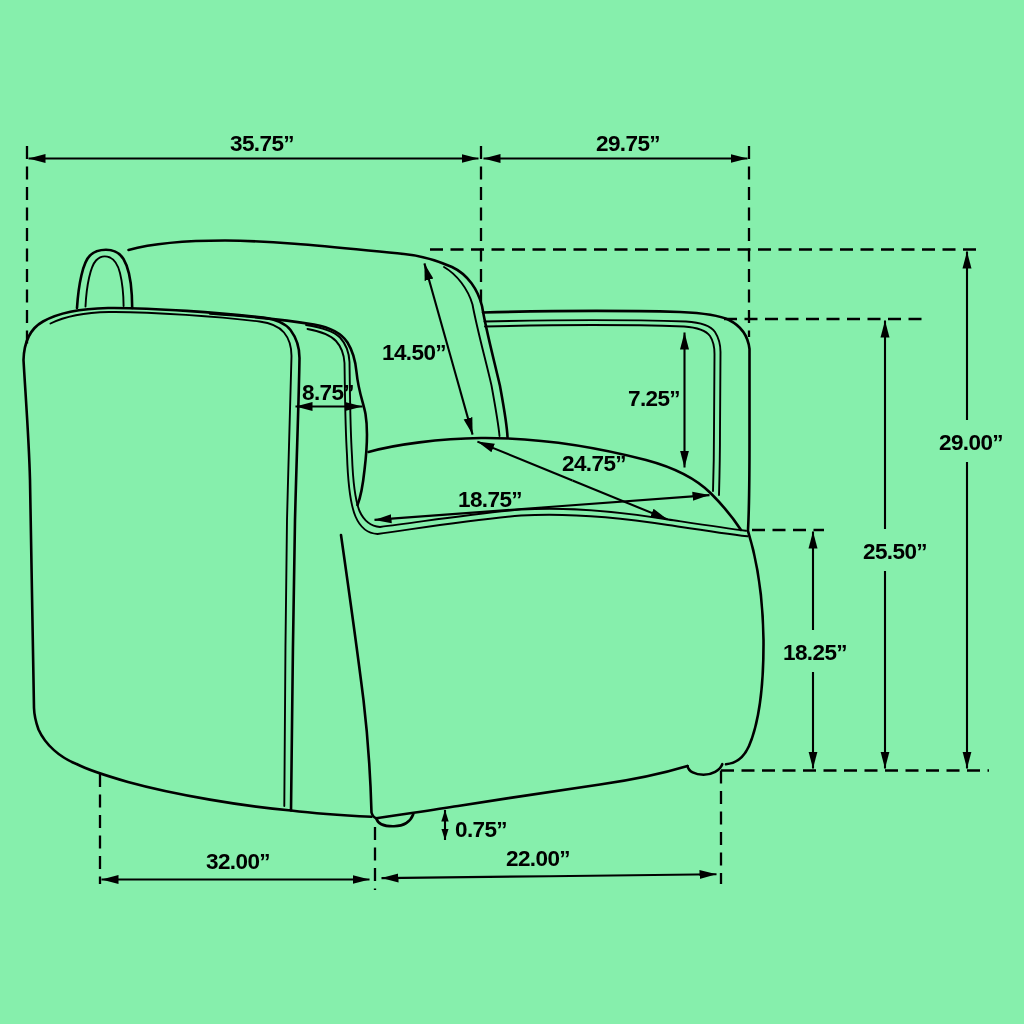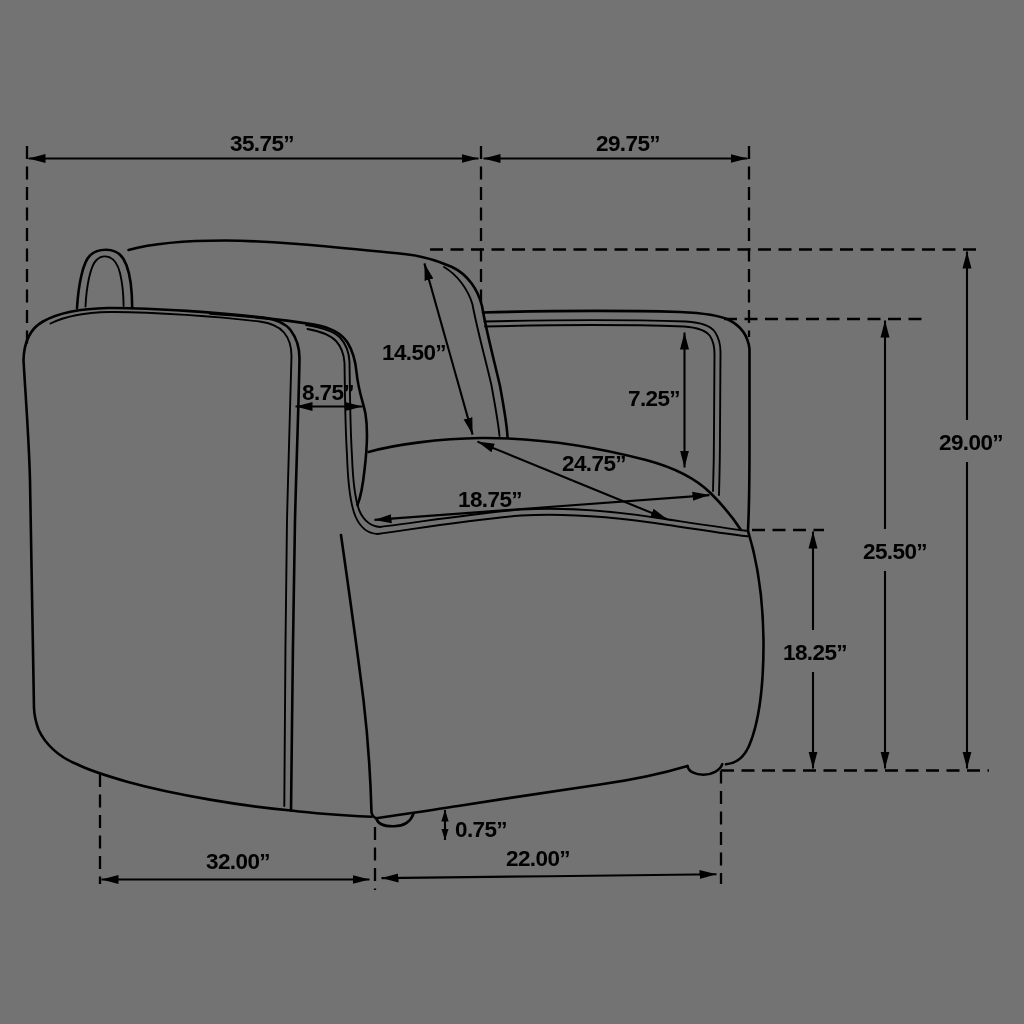--- a/index.html
+++ b/index.html
@@ -1,16 +1,16 @@
 <!DOCTYPE html>
 <html><head>
 <meta charset="utf-8">
 <style>
   html,body{margin:0;padding:0;background:#ffffff;}
-  .stage{width:1024px;height:1024px;background:#737373;position:relative;overflow:hidden;}
+  .stage{width:1024px;height:1024px;background:#86efac;position:relative;overflow:hidden;}
   svg{display:block;}
   .outline{fill:none;stroke:#000000;stroke-width:2.6;stroke-linecap:round;stroke-linejoin:round;}
   .piping{fill:none;stroke:#000000;stroke-width:1.9;stroke-linecap:round;stroke-linejoin:round;}
   .dim{fill:none;stroke:#000000;stroke-width:2.1;stroke-linecap:butt;}
   .ext{fill:none;stroke:#000000;stroke-width:2.3;stroke-dasharray:13 7.5;stroke-linecap:butt;}
   .lbl{font-family:"Liberation Sans","DejaVu Sans",sans-serif;font-weight:700;font-size:22.5px;letter-spacing:-0.6px;fill:#000000;text-anchor:middle;}
 </style>
 </head>
 <body>
 

